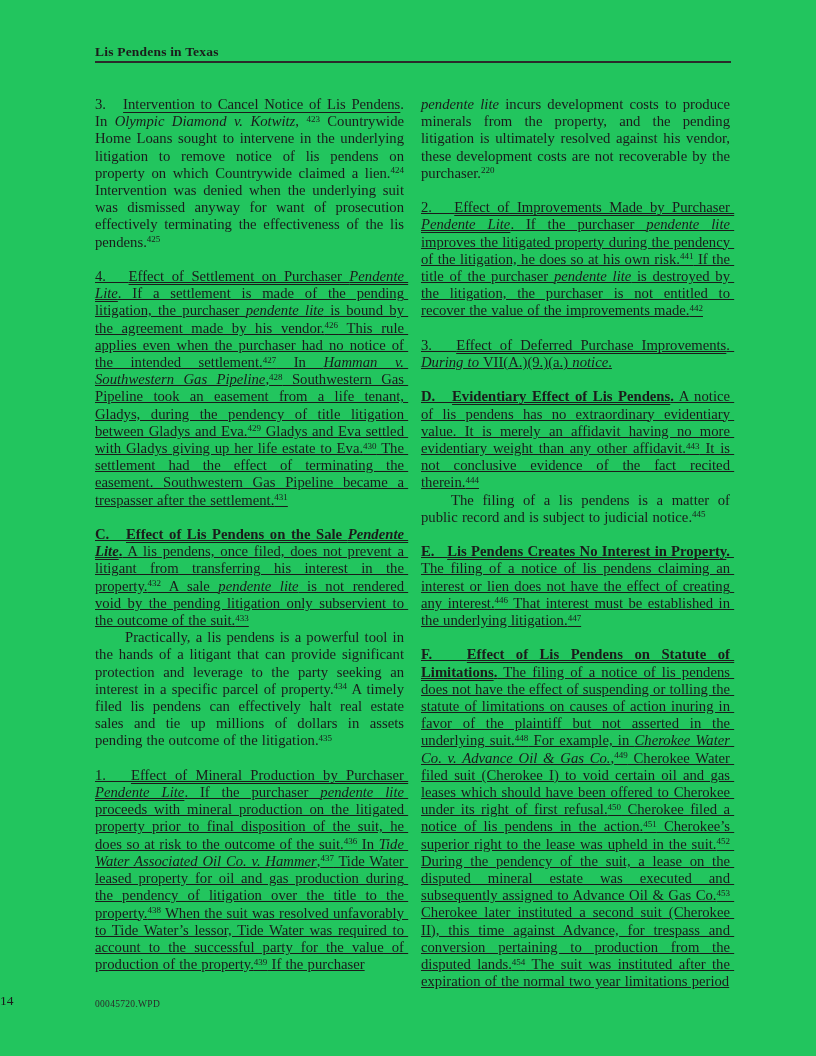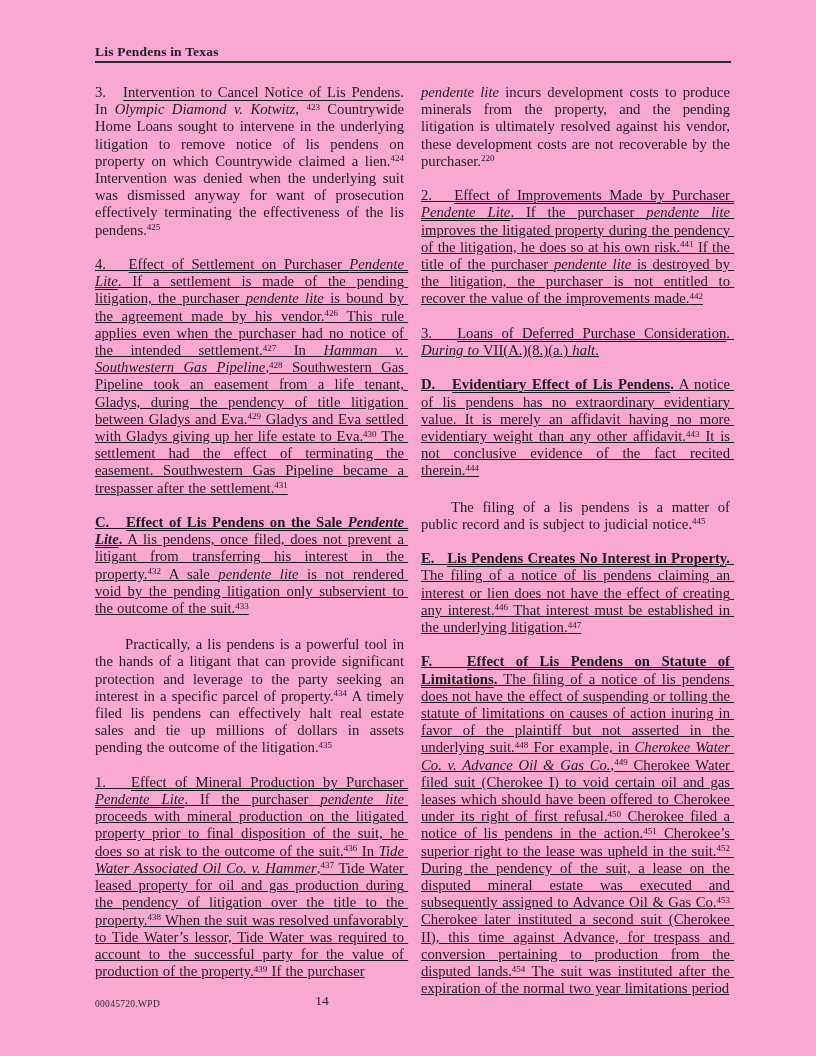--- a/index.html
+++ b/index.html
@@ -1,64 +1,64 @@
 <!DOCTYPE html>
 <html><head>
 <meta charset="utf-8">
 <style>
   html,body{margin:0;padding:0;background:#ffffff;}
   .page{
     position:relative;
     width:816px;height:1056px;
-    background:#f9a8d4;
+    background:#22c55e;
     color:#1b1b1b;
     font-family:"Liberation Serif", serif;
     overflow:hidden;
   }
   .running-header{
     position:absolute;top:44px;left:95px;width:636px;
     font-size:13.5px;font-weight:bold;letter-spacing:0.2px;
   }
   .header-rule{
     position:absolute;top:61px;left:95px;width:636px;height:2px;
     background:#2a2a2a;
   }
   .body-columns{
-    position:absolute;top:84px;left:95px;width:636px;
+    position:absolute;top:96px;left:95px;width:636px;
     display:flex;gap:17px;
   }
   .col{width:309px;flex:0 0 309px;}
   .para{
     margin:0;
     font-size:14.7px;line-height:17.2px;
     text-align:justify;
     word-spacing:0.5px;
   }
   .para.gap{margin-top:17.2px;text-decoration:underline;}
-  .para.indent{text-indent:30px;margin-top:19px;}
+  .para.indent{text-indent:30px;}
   .run{white-space:pre-wrap;}
   .rb{font-weight:bold;}
   .ri{font-style:italic;}
   .ru{text-decoration:underline;text-underline-offset:2.5px;text-decoration-thickness:1px;}
   .rs{
     font-size:9px;
     position:relative;top:-4.5px;
     line-height:0;
     text-decoration:none;
   }
   .page-footer{
     position:absolute;left:0;top:993px;width:644px;height:24px;
   }
   .footer-doc-id{
     position:absolute;left:95px;top:6px;
     font-size:9.5px;color:#2a2a2a;letter-spacing:0.3px;
   }
   .footer-page-number{
     position:absolute;left:0;top:0;width:100%;
-    text-align:center;font-size:13.5px;color:#1b1b1b;
+    font-size:13.5px;color:#1b1b1b;
   }
 </style>
 </head>
 <body>
 
 <div class="page">
 
   <div class="running-header">Lis Pendens in Texas</div>
   <div class="header-rule"></div>
 
@@ -66,21 +66,21 @@
     <section class="col">
         <p class="para"><span class="run">3.&nbsp;&nbsp;&nbsp;</span><span class="run ru">Intervention to Cancel Notice of Lis Pendens</span><span class="run">. In </span><span class="run ri">Olympic Diamond v. Kotwitz</span><span class="run">, </span><span class="run rs">423</span><span class="run"> Countrywide Home Loans sought to intervene in the underlying litigation to remove notice of lis pendens on property on which Countrywide claimed a lien.</span><span class="run rs">424</span><span class="run"> Intervention was denied when the underlying suit was dismissed anyway for want of prosecution effectively terminating the effectiveness of the lis pendens.</span><span class="run rs">425</span></p>
         <p class="para gap"><span class="run">4.&nbsp;&nbsp;&nbsp;</span><span class="run ru">Effect of Settlement on Purchaser </span><span class="run ri ru">Pendente Lite</span><span class="run">. If a settlement is made of the pending litigation, the purchaser </span><span class="run ri">pendente lite</span><span class="run"> is bound by the agreement made by his vendor.</span><span class="run rs">426</span><span class="run"> This rule applies even when the purchaser had no notice of the intended settlement.</span><span class="run rs">427</span><span class="run"> In </span><span class="run ri">Hamman v. Southwestern Gas Pipeline</span><span class="run">,</span><span class="run rs">428</span><span class="run"> Southwestern Gas Pipeline took an easement from a life tenant, Gladys, during the pendency of title litigation between Gladys and Eva.</span><span class="run rs">429</span><span class="run"> Gladys and Eva settled with Gladys giving up her life estate to Eva.</span><span class="run rs">430</span><span class="run"> The settlement had the effect of terminating the easement. Southwestern Gas Pipeline became a trespasser after the settlement.</span><span class="run rs">431</span></p>
         <p class="para gap"><span class="run rb">C.&nbsp;&nbsp;&nbsp;</span><span class="run rb ru">Effect of Lis Pendens on the Sale </span><span class="run rb ri ru">Pendente Lite</span><span class="run rb">.</span><span class="run"> A lis pendens, once filed, does not prevent a litigant from transferring his interest in the property.</span><span class="run rs">432</span><span class="run"> A sale </span><span class="run ri">pendente lite</span><span class="run"> is not rendered void by the pending litigation only subservient to the outcome of the suit.</span><span class="run rs">433</span></p>
         <p class="para indent"><span class="run">Practically, a lis pendens is a powerful tool in the hands of a litigant that can provide significant protection and leverage to the party seeking an interest in a specific parcel of property.</span><span class="run rs">434</span><span class="run"> A timely filed lis pendens can effectively halt real estate sales and tie up millions of dollars in assets pending the outcome of the litigation.</span><span class="run rs">435</span></p>
         <p class="para gap"><span class="run">1.&nbsp;&nbsp;&nbsp;</span><span class="run ru">Effect of Mineral Production by Purchaser </span><span class="run ri ru">Pendente Lite</span><span class="run">. If the purchaser </span><span class="run ri">pendente lite</span><span class="run"> proceeds with mineral production on the litigated property prior to final disposition of the suit, he does so at risk to the outcome of the suit.</span><span class="run rs">436</span><span class="run"> In </span><span class="run ri">Tide Water Associated Oil Co. v. Hammer</span><span class="run">,</span><span class="run rs">437</span><span class="run"> Tide Water leased property for oil and gas production during the pendency of litigation over the title to the property.</span><span class="run rs">438</span><span class="run"> When the suit was resolved unfavorably to Tide Water’s lessor, Tide Water was required to account to the successful party for the value of production of the property.</span><span class="run rs">439</span><span class="run"> If the purchaser</span></p>
       </section>
     <section class="col">
         <p class="para"><span class="run ri">pendente lite</span><span class="run"> incurs development costs to produce minerals from the property, and the pending litigation is ultimately resolved against his vendor, these development costs are not recoverable by the purchaser.</span><span class="run rs">220</span></p>
         <p class="para gap"><span class="run">2.&nbsp;&nbsp;&nbsp;</span><span class="run ru">Effect of Improvements Made by Purchaser </span><span class="run ri ru">Pendente Lite</span><span class="run">. If the purchaser </span><span class="run ri">pendente lite</span><span class="run"> improves the litigated property during the pendency of the litigation, he does so at his own risk.</span><span class="run rs">441</span><span class="run"> If the title of the purchaser </span><span class="run ri">pendente lite</span><span class="run"> is destroyed by the litigation, the purchaser is not entitled to recover the value of the improvements made.</span><span class="run rs">442</span></p>
-        <p class="para gap"><span class="run">3.&nbsp;&nbsp;&nbsp;</span><span class="run ru">Loans of Deferred Purchase Consideration</span><span class="run">. </span><span class="run ri">During to</span><span class="run"> VII(A.)(8.)(a.) </span><span class="run ri">halt</span><span class="run">.</span></p>
+        <p class="para gap"><span class="run">3.&nbsp;&nbsp;&nbsp;</span><span class="run ru">Effect of Deferred Purchase Improvements</span><span class="run">. </span><span class="run ri">During to</span><span class="run"> VII(A.)(9.)(a.) </span><span class="run ri">notice</span><span class="run">.</span></p>
         <p class="para gap"><span class="run rb">D.&nbsp;&nbsp;&nbsp;</span><span class="run rb ru">Evidentiary Effect of Lis Pendens</span><span class="run rb">.</span><span class="run"> A notice of lis pendens has no extraordinary evidentiary value. It is merely an affidavit having no more evidentiary weight than any other affidavit.</span><span class="run rs">443</span><span class="run"> It is not conclusive evidence of the fact recited therein.</span><span class="run rs">444</span></p>
         <p class="para indent"><span class="run">The filing of a lis pendens is a matter of public record and is subject to judicial notice.</span><span class="run rs">445</span></p>
         <p class="para gap"><span class="run rb">E.&nbsp;&nbsp;&nbsp;</span><span class="run rb ru">Lis Pendens Creates No Interest in Property</span><span class="run rb">.</span><span class="run"> The filing of a notice of lis pendens claiming an interest or lien does not have the effect of creating any interest.</span><span class="run rs">446</span><span class="run"> That interest must be established in the underlying litigation.</span><span class="run rs">447</span></p>
         <p class="para gap"><span class="run rb">F.&nbsp;&nbsp;&nbsp;</span><span class="run rb ru">Effect of Lis Pendens on Statute of Limitations</span><span class="run rb">.</span><span class="run"> The filing of a notice of lis pendens does not have the effect of suspending or tolling the statute of limitations on causes of action inuring in favor of the plaintiff but not asserted in the underlying suit.</span><span class="run rs">448</span><span class="run"> For example, in </span><span class="run ri">Cherokee Water Co. v. Advance Oil &amp; Gas Co.</span><span class="run">,</span><span class="run rs">449</span><span class="run"> Cherokee Water filed suit (Cherokee I) to void certain oil and gas leases which should have been offered to Cherokee under its right of first refusal.</span><span class="run rs">450</span><span class="run"> Cherokee filed a notice of lis pendens in the action.</span><span class="run rs">451</span><span class="run"> Cherokee’s superior right to the lease was upheld in the suit.</span><span class="run rs">452</span><span class="run"> During the pendency of the suit, a lease on the disputed mineral estate was executed and subsequently assigned to Advance Oil &amp; Gas Co.</span><span class="run rs">453</span><span class="run"> Cherokee later instituted a second suit (Cherokee II), this time against Advance, for trespass and conversion pertaining to production from the disputed lands.</span><span class="run rs">454</span><span class="run"> The suit was instituted after the expiration of the normal two year limitations period</span></p>
       </section>
   </main>
 
   <footer class="page-footer">
     <span class="footer-doc-id">00045720.WPD</span>
     <span class="footer-page-number">14</span>

